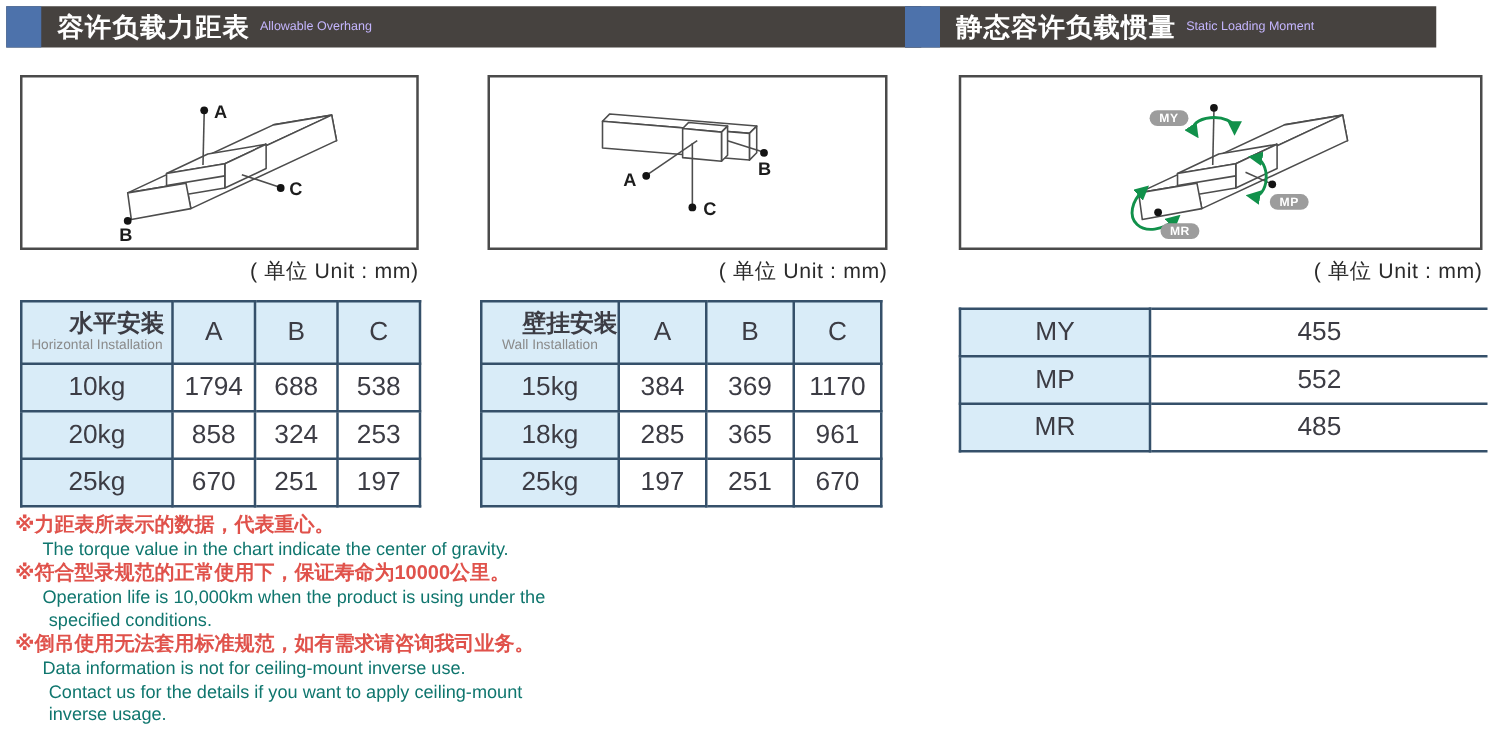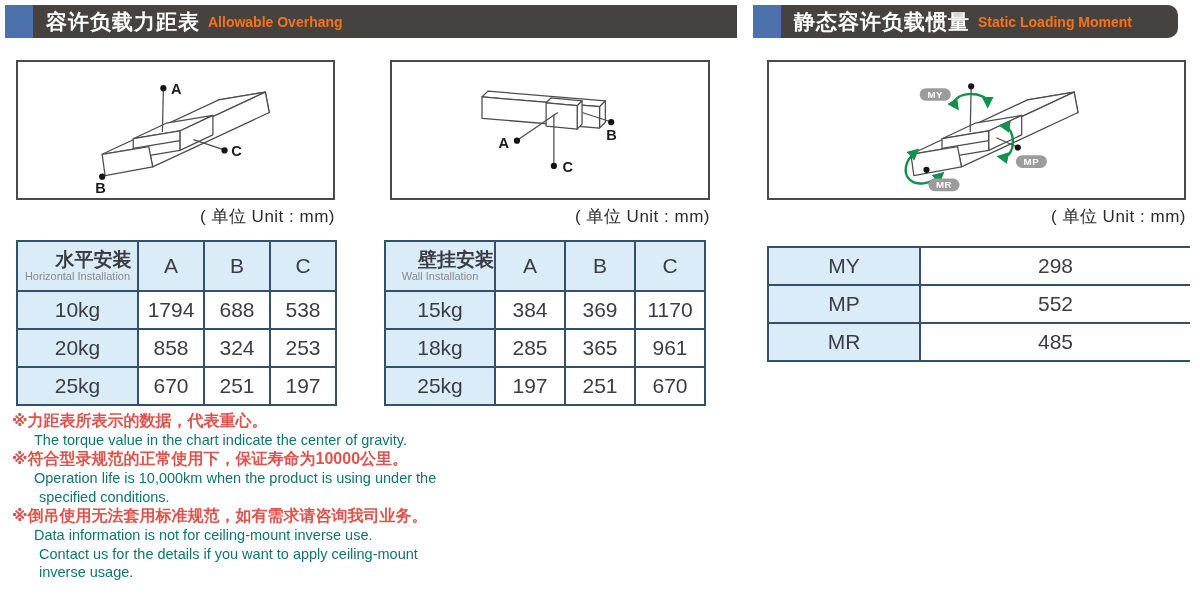--- a/index.html
+++ b/index.html
@@ -5,23 +5,23 @@
   * { margin:0; padding:0; box-sizing:border-box; }
   html,body { background:#ffffff; }
   .page {
     position:relative; width:1200px; height:598px; background:#ffffff; overflow:hidden;
     font-family:"Liberation Sans","DejaVu Sans",sans-serif;
   }
   
   .bar { position:absolute; top:5px; height:33px; background:#46423f; display:flex; align-items:center; }
   .bar .sq { width:28px; height:33px; background:#4d72ab; flex:none; }
   .bar .zh { color:#ffffff; font-weight:bold; font-size:21px; margin-left:13px; letter-spacing:1px; white-space:nowrap; }
-  .bar .en { color:#f97316; font-weight:bold; font-size:14px; margin-left:8px; white-space:nowrap; }
+  .bar .en { color:#c4b5fd; font-weight:normal; font-size:10px; margin-left:8px; white-space:nowrap; }
   .bar-left { left:5px; width:732px; }
-  .bar-right { left:753px; width:425px;border-radius:10px; }
+  .bar-right { left:724px; width:425px; }
   
   .diagbox { position:absolute; top:60px; height:140px; background:#fff; border:2px solid #4a4a4a; }
   .box1 { left:16px; width:319px; }
   .box2 { left:390px; width:320px; }
   .box3 { left:767px; width:419px; }
   .diagbox svg { display:block; width:100%; height:100%; }
   .wire { fill:#ffffff; stroke:#4d4d4d; stroke-width:1.3; stroke-linejoin:round; }
   .mline { stroke:#4d4d4d; stroke-width:1.3; fill:none; }
   .dot  { fill:#141414; }
   .lab  { font-family:"Liberation Sans",sans-serif; font-weight:bold; font-size:15px; fill:#1c1c1c; }
@@ -226,21 +226,21 @@
       <td>251</td>
       <td>670</td>
     </tr>
   </tbody>
     </table>
 
   <table class="t3">
     <tbody>
         <tr>
       <td class="name">MY</td>
-      <td class="val">298</td>
+      <td class="val">455</td>
     </tr>
     <tr>
       <td class="name">MP</td>
       <td class="val">552</td>
     </tr>
     <tr>
       <td class="name">MR</td>
       <td class="val">485</td>
     </tr>
   </tbody>

